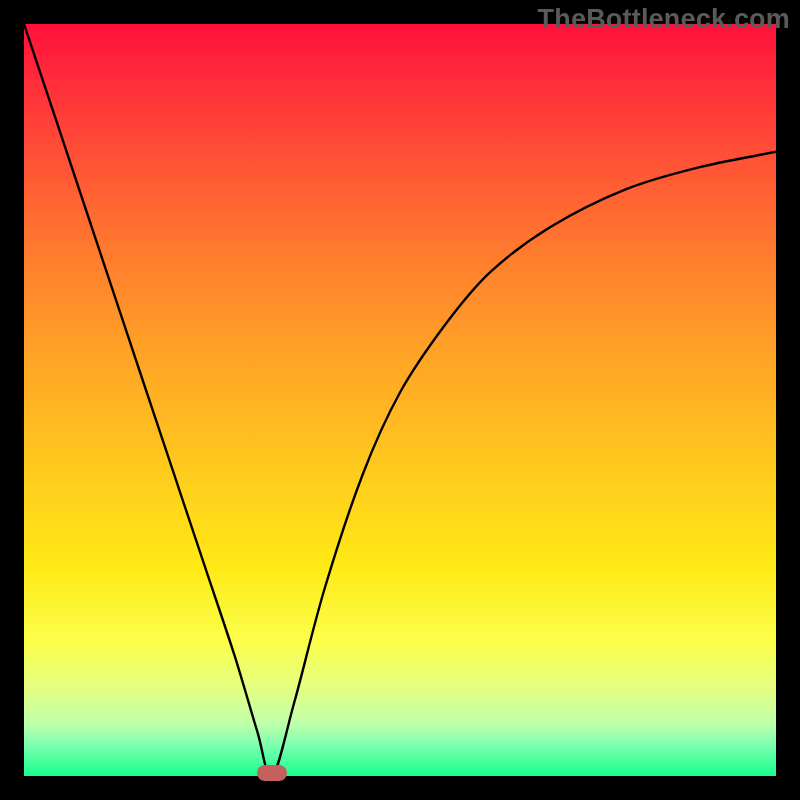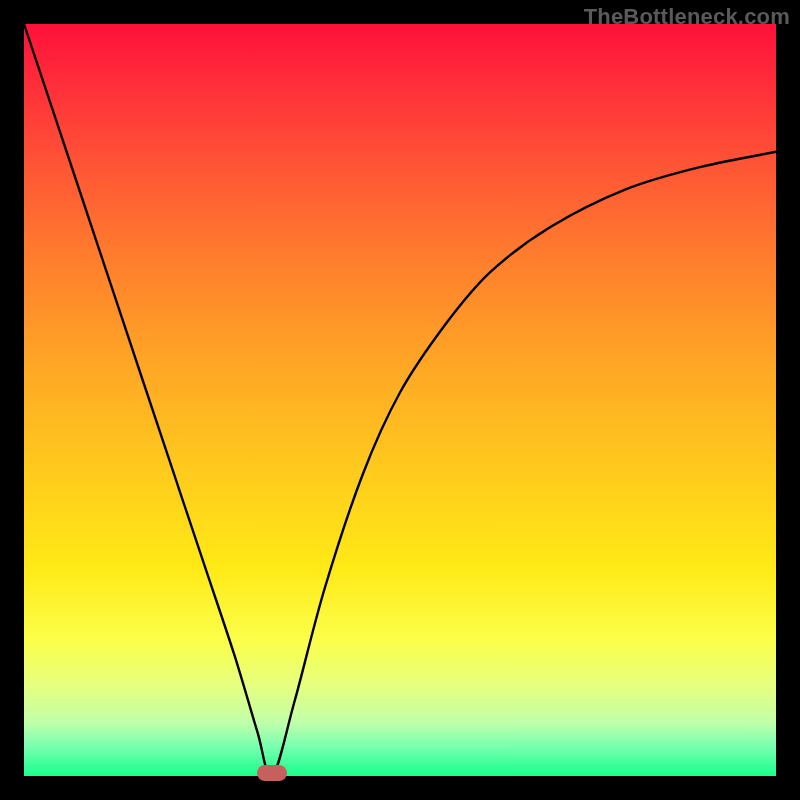--- a/index.html
+++ b/index.html
@@ -29,21 +29,21 @@
       #bfffaa 93%,
       #7affb0 96%,
       #18ff8c 100%
     );
   }
   .watermark {
     position: absolute;
     top: 4px;
     right: 10px;
     font-family: Arial, Helvetica, sans-serif;
-    font-size: 22px;
+    font-size: 27px;
     font-weight: 600;
     color: #5a5a5a;
     letter-spacing: 0.2px;
     user-select: none;
   }
   svg.curve {
     position: absolute;
     left: 0;
     top: 0;
     width: 752px;

